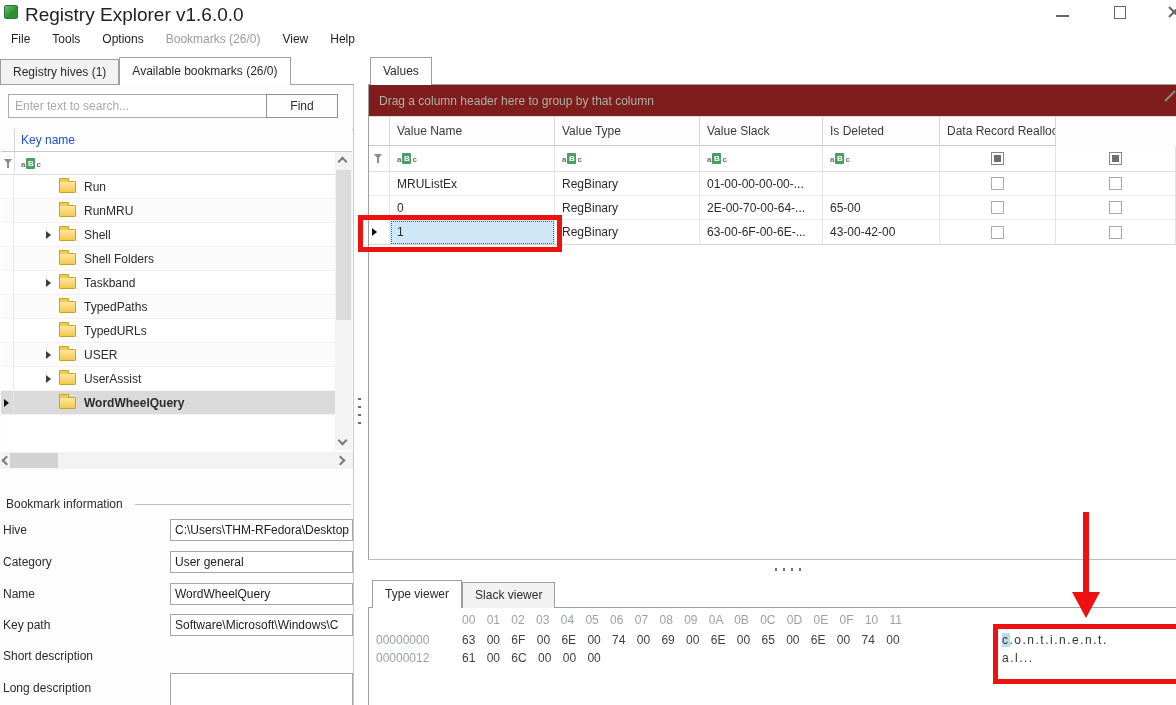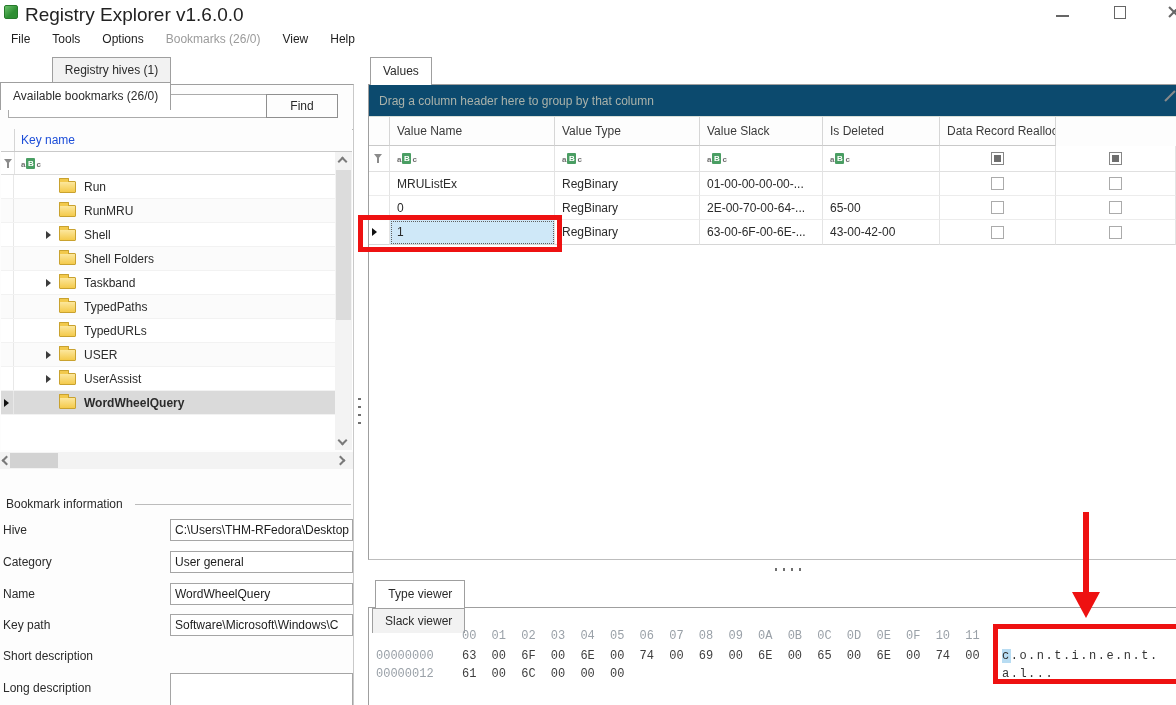--- a/index.html
+++ b/index.html
@@ -17,21 +17,21 @@
   .btn-close { left:1166px; top:5px; width:16px; height:14px; }
   .btn-close::before, .btn-close::after { content:""; position:absolute; left:7px; top:0; width:2px; height:14px; background:#666; }
   .btn-close::before { transform:rotate(45deg);} .btn-close::after { transform:rotate(-45deg);}
 
   
   .menubar { left:0; top:26px; width:1176px; height:26px; display:flex; align-items:center; }
   .menu-item { padding:0 11px; height:22px; line-height:22px; color:#1e1e1e; }
   .menu-item.disabled { color:#9b9b9b; }
 
   
-  .tabstrip { display:flex; align-items:flex-end;flex-direction:column; }
+  .tabstrip { display:flex; align-items:flex-end; }
   .tab { height:26px; line-height:24px; padding:0 12px; border:1px solid #9f9f9f; border-bottom:none; background:#f2f2f2; color:#2b2b2b; }
   .tab.active { height:28px; line-height:27px; background:#fff; position:relative; z-index:3;text-align:center; }
 
   .left-tabs { left:0; top:57px; height:28px; }
   .values-tab-wrap { left:370px; top:57px; height:28px; }
   .bottom-tabs { left:372px; top:580px; height:28px; }
 
   
   .left-page { left:0; top:84px; width:354px; height:621px; border-top:1px solid #9f9f9f; border-right:1px solid #c9c9c9; background:#fdfdfd; }
   .search-input { left:8px; top:94px; width:294px; height:24px; border:1px solid #ababab; background:#fff; padding:0 6px; font-family:"Liberation Sans",sans-serif; font-size:12px; color:#444; }
@@ -78,21 +78,21 @@
 
   
   .bk-group-label { left:6px; top:497px; color:#2b2b2b; background:transparent; }
   .bk-group-line { left:135px; top:504px; width:216px; border-top:1px solid #bcbcbc; }
   .bk-label { left:3px; width:160px; white-space:nowrap; color:#2b2b2b; }
   .bk-box { left:170px; width:183px; height:22px; border:1px solid #a5a5a5; background:#fff; padding:3px 4px; white-space:nowrap; overflow:hidden; color:#1d1d1d; }
   .bk-box.tall { height:40px; }
 
   
   .right-page { left:368px; top:84px; width:808px; height:476px; border-top:1px solid #9f9f9f; border-left:1px solid #9f9f9f; border-bottom:1px solid #bdbdbd; background:#fff; }
-  .group-bar { left:369px; top:85px; width:807px; height:32px; background:#0c4a6e; border-bottom:1px solid #d7ded7; display:flex; align-items:center; padding-left:10px; color:#aab2aa; }
+  .group-bar { left:369px; top:85px; width:807px; height:32px; background:#7f1d1d; border-bottom:1px solid #d7ded7; display:flex; align-items:center; padding-left:10px; color:#aab2aa; }
   .corner-glyph { left:1163px; top:95px; width:14px; height:2px; background:#8a8a8a; transform:rotate(-45deg); }
 
   .vgrid { left:369px; width:807px; display:grid; grid-template-columns:21px 165px 145px 123px 117px 116px 120px; }
   .vgrid > div { display:flex; align-items:center; padding-left:7px; border-right:1px solid #e4e4e4; overflow:hidden; white-space:nowrap; }
   .vgrid > div.icell { padding-left:2px; }
   .vals-header { top:117px; height:29px; background:#fdfdfd; }
   .vals-header > div { border-right:1px solid #d6d6d6; border-bottom:1px solid #c9c9c9; color:#3a3a3a; }
   .vals-filter { top:146px; height:26px; }
   .vals-filter > div { border-bottom:1px solid #e0e0e0; }
   .vrow { height:24px; }
@@ -105,21 +105,21 @@
   .cbwrap { justify-content:center; padding-left:0 !important; }
   .cb.ind { border-color:#878787; position:relative; }
   .cb.ind::after { content:""; position:absolute; left:2px; top:2px; width:7px; height:7px; background:#6e6e6e; }
 
   
   .v-split-dots { left:357px; top:398px; width:5px; height:32px; background:repeating-linear-gradient(#6f6f6f 0 2px, transparent 2px 8px); background-size:3px 100%; background-position:1px 0; background-repeat:no-repeat; }
   .h-split-dots { left:775px; top:568px; width:32px; height:3px; background:repeating-linear-gradient(90deg,#6f6f6f 0 2px, transparent 2px 8px); background-size:100% 3px; background-repeat:no-repeat; }
 
   
   .bottom-page { left:368px; top:607px; width:808px; height:98px; border-top:1px solid #9f9f9f; border-left:1px solid #9f9f9f; background:#fff; }
-  .mono { font-family:Liberation Mono, monospace; font-size:12px;margin-top:16px; }
+  .mono { font-family:Liberation Sans, sans-serif; font-size:12px; }
   .hex-head { left:462px; top:613px; color:#9aa1a8; word-spacing:8px; }
   .hex-offset { color:#9aa1a8; }
   .hex-bytes { word-spacing:8px; color:#3f3f3f; }
   .hex-line1 { top:633px; } .hex-line2 { top:651px; }
   .hx-off { left:376px; } .hx-by { left:462px; }
   .ascii { left:1002px; letter-spacing:1.5px; color:#333; }
   .ascii .hl { background:#b8dcf2; }
 
   
   .anno { border:5px solid #ee1111; background:transparent; z-index:9; }

